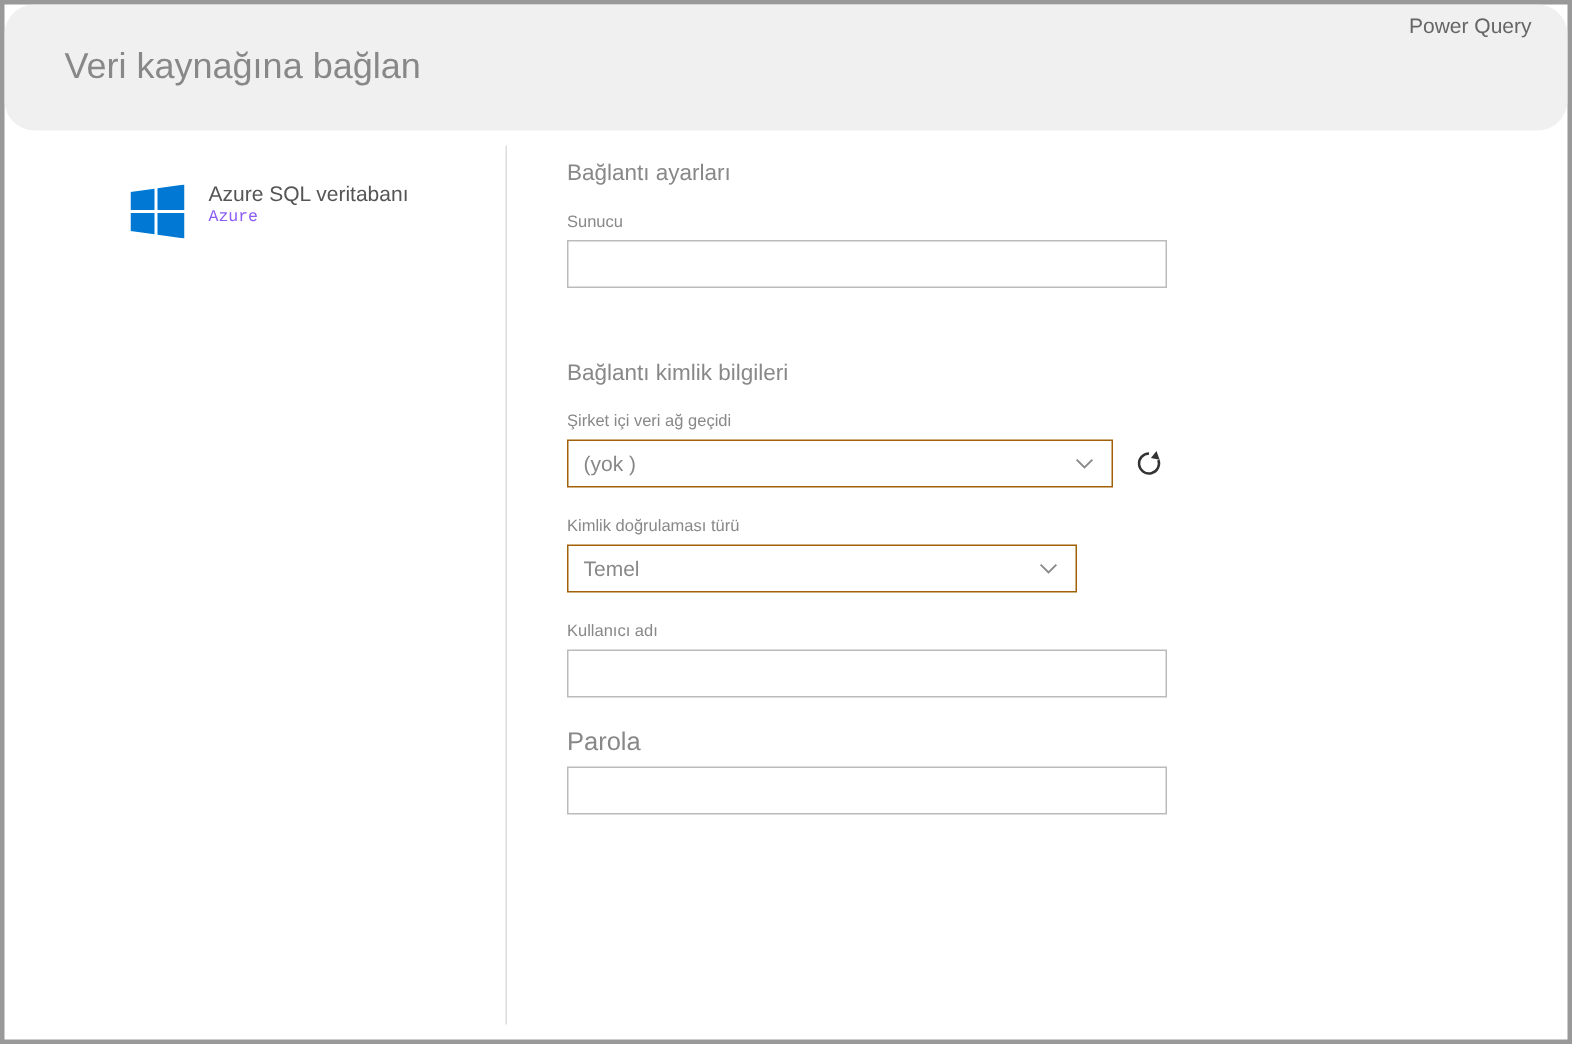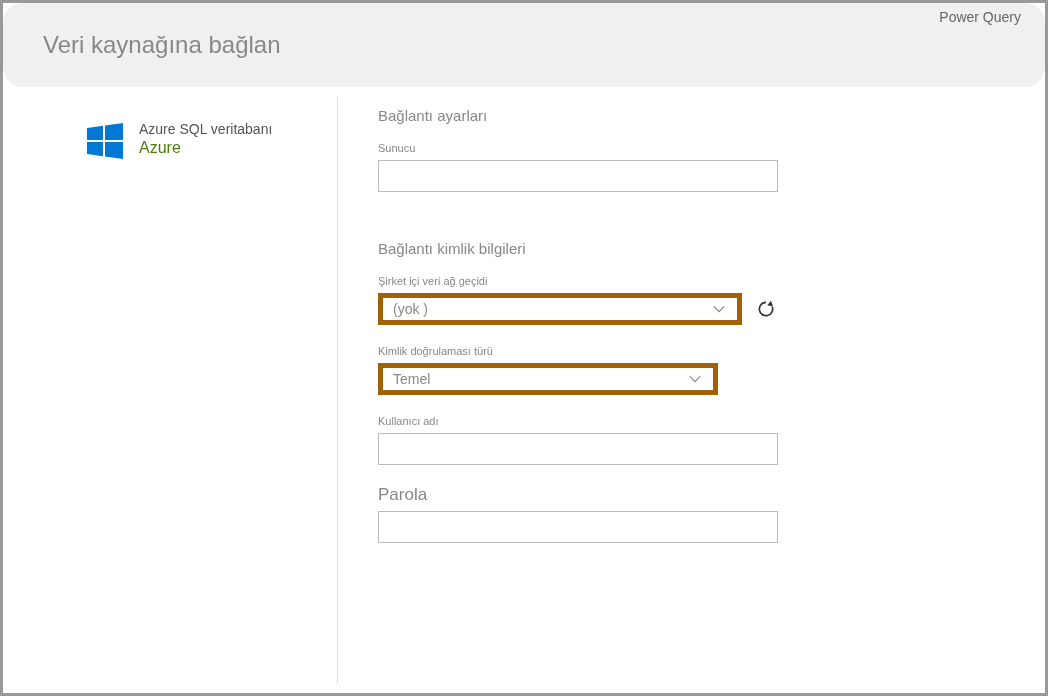--- a/index.html
+++ b/index.html
@@ -50,21 +50,21 @@
       padding-left: 36px;
     }
     .win-icon {
       width: 36px;
       height: 36px;
       flex-shrink: 0;
       margin-top: 2px;
     }
     .source-text { display: flex; flex-direction: column; gap: 2px; }
     .source-title { font-size: 14px; color: #555; }
-    .source-sub { font-size: 16px; color: #4d7c0f; }
+    .source-sub { font-size: 11px; color: #8b5cf6; font-family: Liberation Mono, monospace; }
     .main {
       flex: 1;
       padding: 20px 40px 20px 40px;
       overflow: auto;
     }
     .section-title {
       font-size: 15px;
       font-weight: 400;
       color: #888;
       margin-bottom: 18px;
@@ -92,21 +92,21 @@
       outline: none;
     }
     .select-wrap {
       display: flex;
       align-items: center;
       gap: 12px;
     }
     .select {
       width: 364px;
       height: 32px;
-      border: 5px solid #a16207;
+      border: 1px solid #a16207;
       padding: 4px 10px;
       font-size: 14px;
       color: #888;
       display: flex;
       align-items: center;
       justify-content: space-between;
       cursor: pointer;
       background: #fff;
     }
     .chevron {

